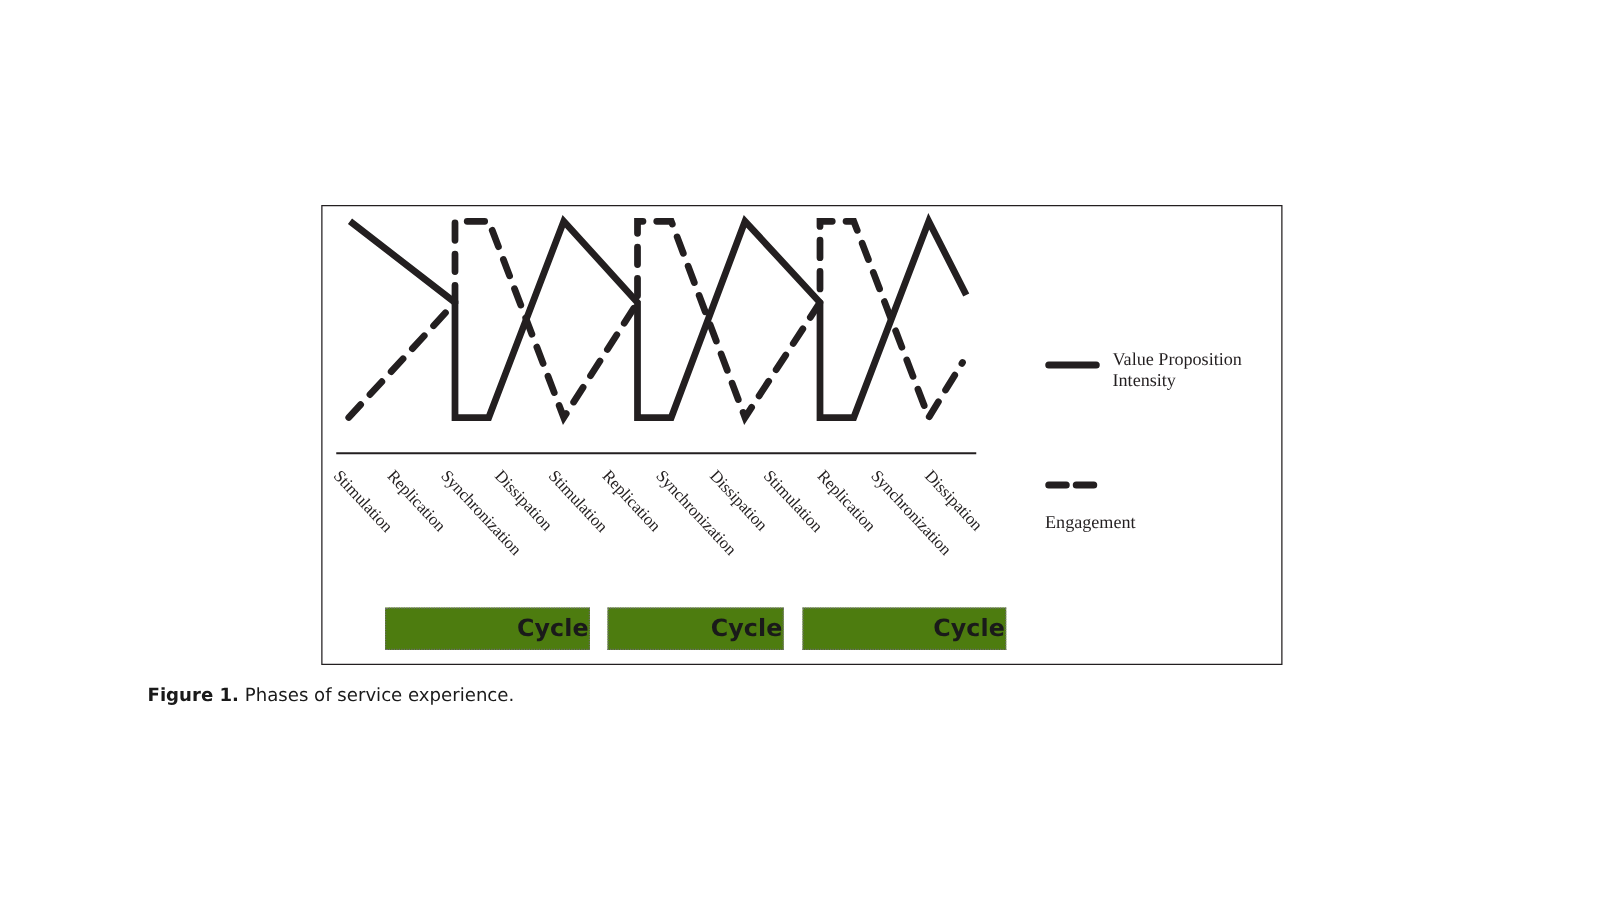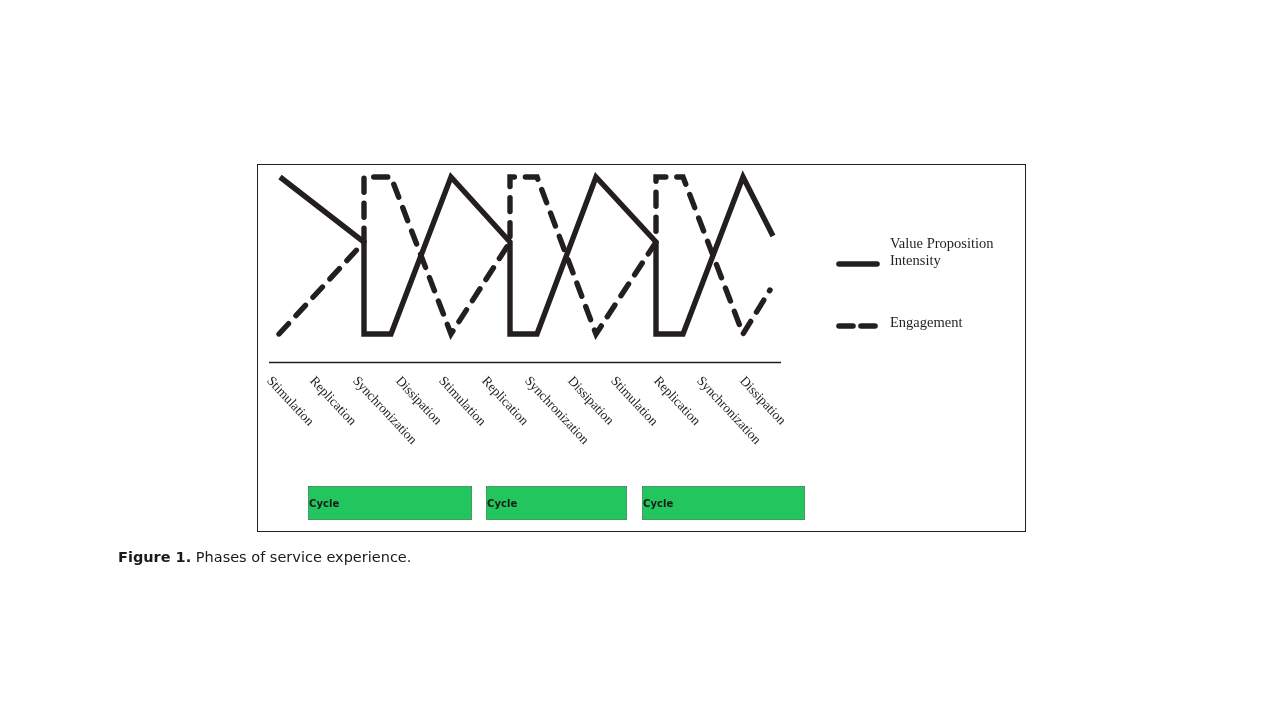--- a/index.html
+++ b/index.html
@@ -55,42 +55,43 @@
     transform-origin: 0 0;
     transform: rotate(47deg);
     letter-spacing: -0.1px;
   }
 
   
   .cycle-box {
     position: absolute;
     border: 1px dotted #6d6d6d;
     box-sizing: border-box;
-    background: #22c55e;
+    background: #4d7c0f;
     display: flex;
     align-items: center;
-    justify-content: flex-start;
+    justify-content: flex-end;
     font-family: "DejaVu Sans", sans-serif;
     font-weight: bold;
-    font-size: 10px;
+    font-size: 19px;
     color: #1a1a1a;
     letter-spacing: 0.1px;
   }
 
   
   #legend {
     position: absolute;
     left: 578px;
     top: 70px;
     width: 180px;
   }
   .legend-row {
     position: absolute;
     display: flex;
-    align-items: flex-end;
+    align-items: flex-start;
+    margin-top: 45px;
   }
   .legend-swatch {
     width: 44px;
     flex: 0 0 44px;
     margin-top: 7px;
     margin-right: 10px;
   }
   .legend-label {
     font-family: "Liberation Serif", serif;
     font-size: 14.5px;
@@ -158,21 +159,21 @@
   <div id="legend">
 
     <div class="legend-row" style="left:0px; top:0px;">
       <svg class="legend-swatch" viewBox="0 0 44 10" height="10">
         <line x1="3" y1="5" x2="41" y2="5" stroke="#231f20" stroke-width="5.6" stroke-linecap="round"></line>
       </svg>
       <div class="legend-label">Value Proposition
 Intensity</div>
     </div>
 
-    <div class="legend-row" style="left:0px; top:79px;">
+    <div class="legend-row" style="left:0px; top:79px;flex-direction:column;">
       <svg class="legend-swatch" viewBox="0 0 44 10" height="10">
         <line x1="3" y1="5" x2="41" y2="5" stroke="#231f20" stroke-width="5.6" stroke-linecap="round" stroke-dasharray="14 8"></line>
       </svg>
       <div class="legend-label">Engagement</div>
     </div>
 
   </div>
 
 </div>
 

